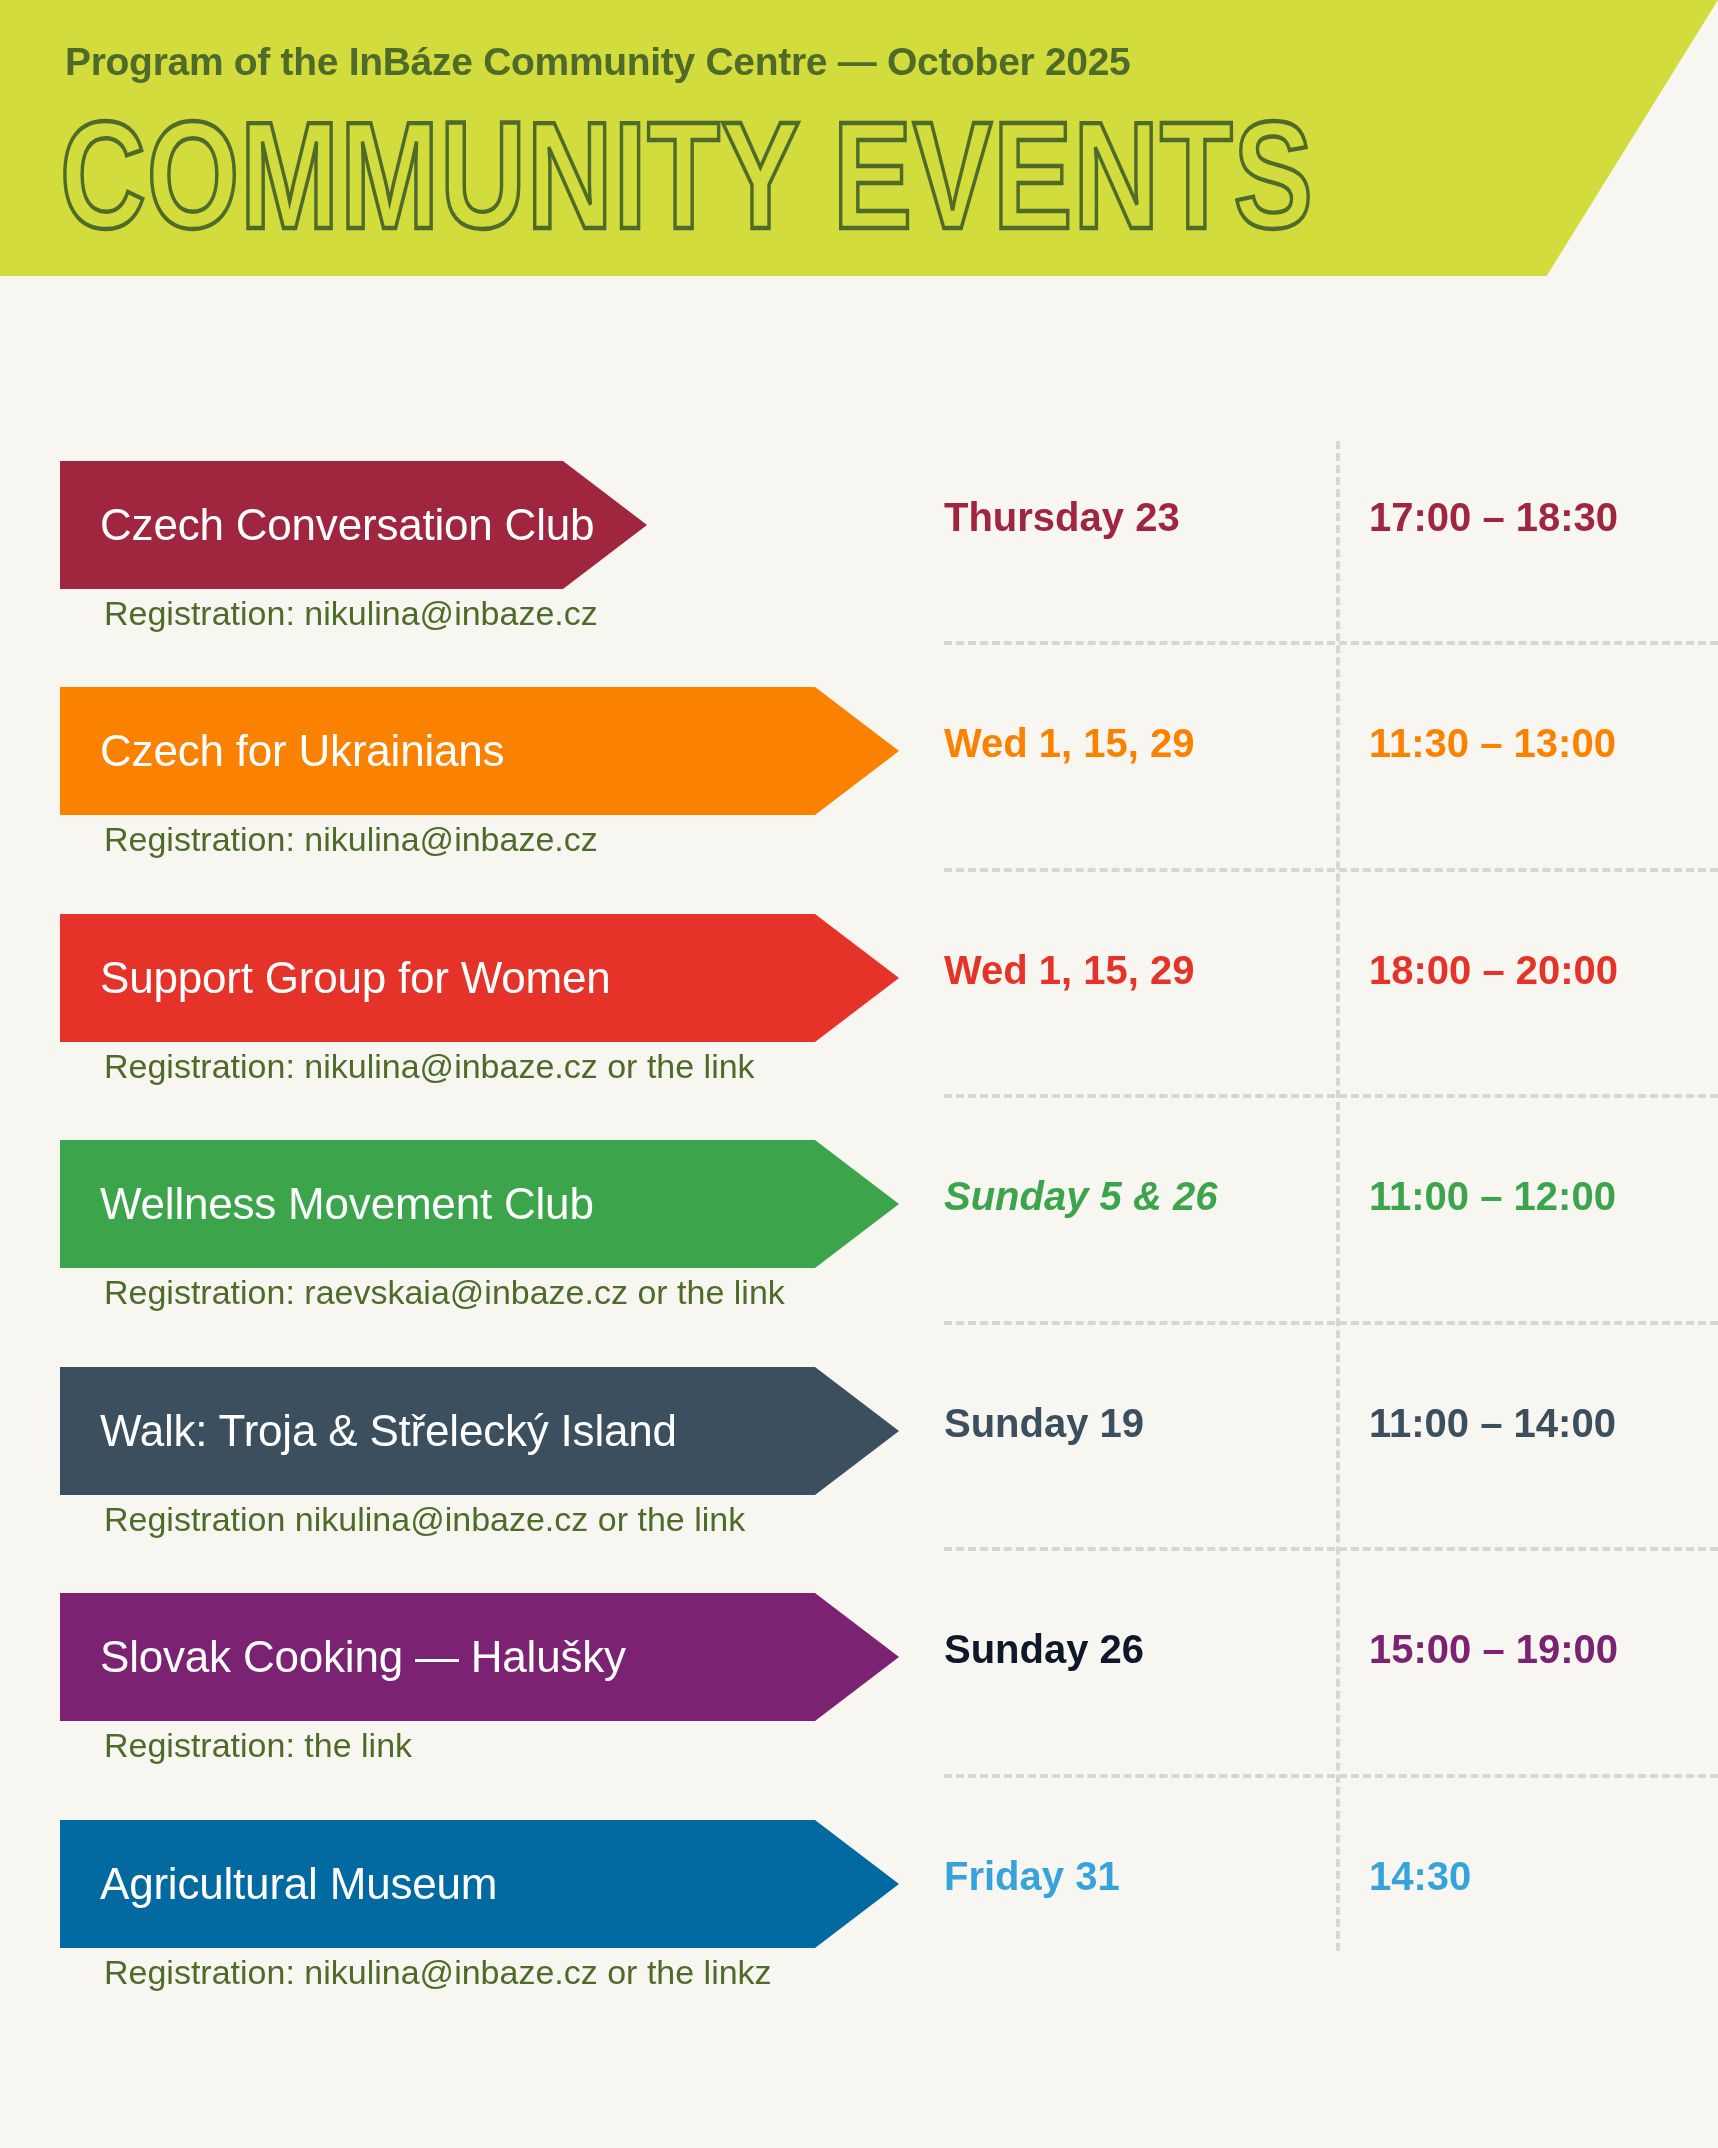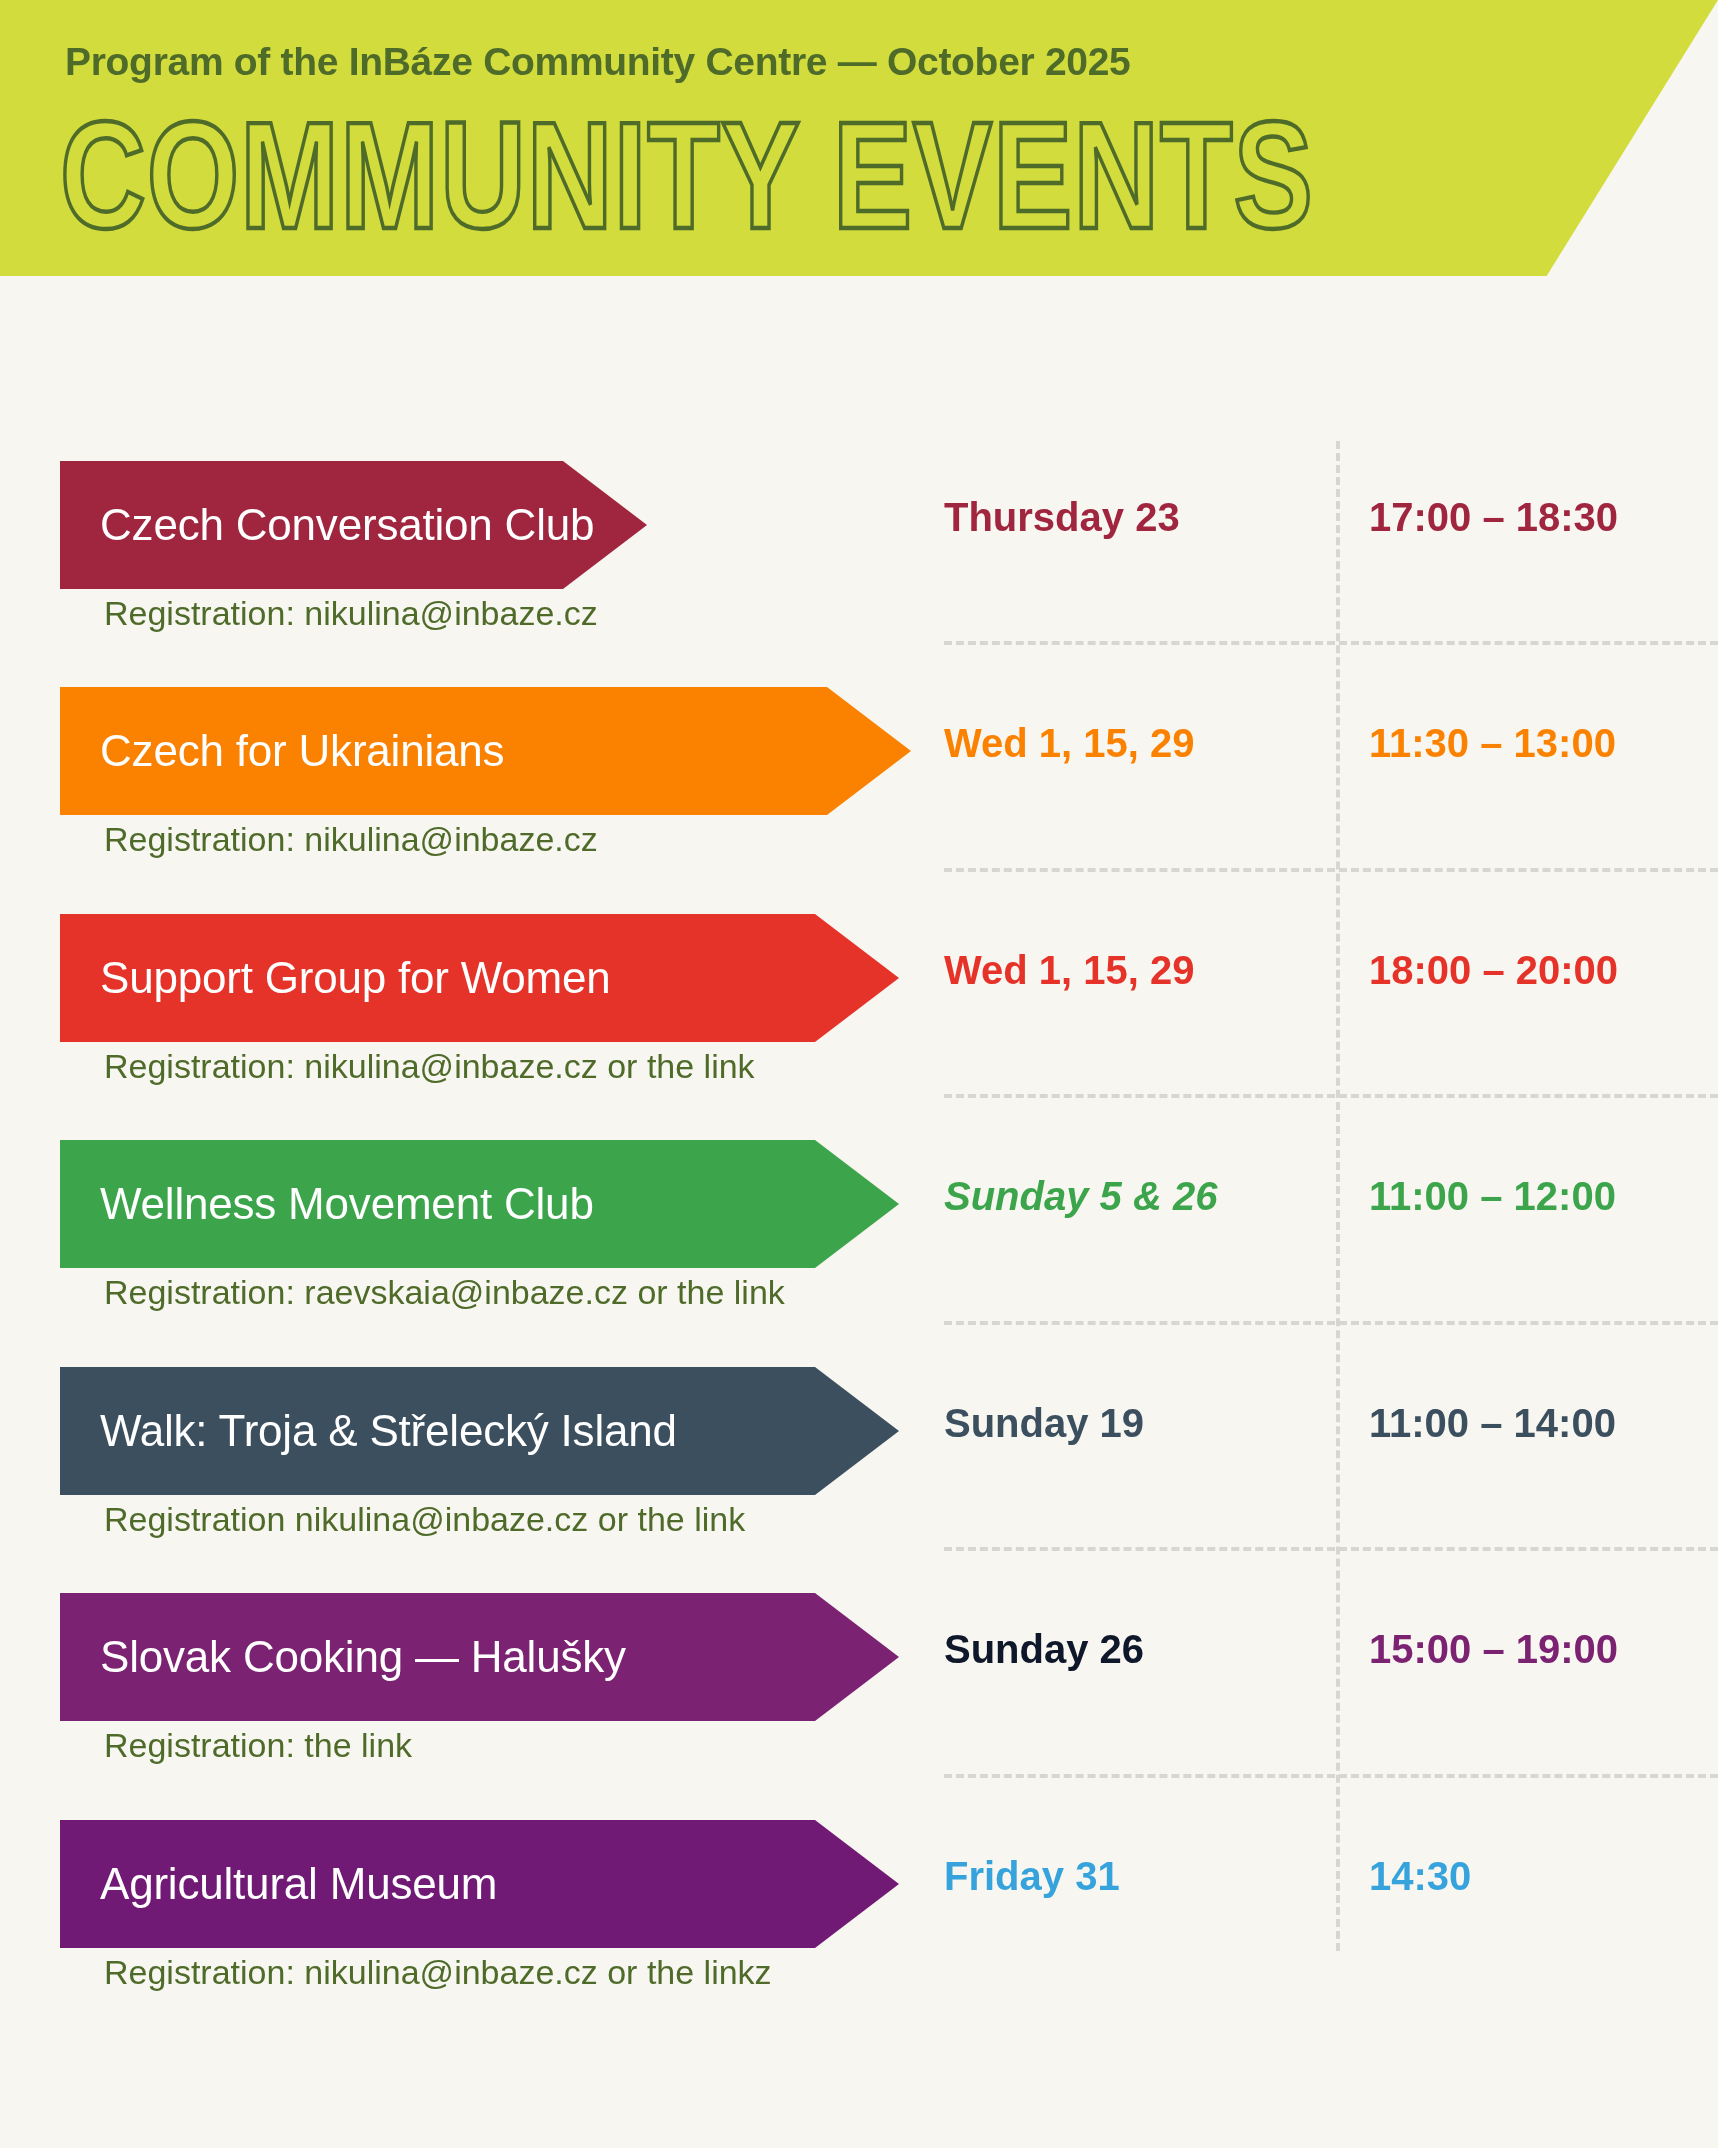--- a/index.html
+++ b/index.html
@@ -133,21 +133,21 @@
 <div id="rows">
     <div class="row" style="top: 461px;">
       <div class="bar" style="width: 587px; background: rgb(160, 37, 63);">
         <div class="bar-label">Czech Conversation Club</div>
       </div>
       <div class="reg" style="color: rgb(79, 107, 42);">Registration: nikulina@inbaze.cz</div>
       <div class="date" style="color: rgb(160, 37, 63);">Thursday 23</div>
       <div class="time" style="color: rgb(160, 37, 63);">17:00 – 18:30</div>
     </div>
     <div class="row" style="top: 687px;">
-      <div class="bar" style="width: 839px; background: rgb(251, 129, 0); padding-left: 12px;">
+      <div class="bar" style="width: 839px; background: rgb(251, 129, 0);">
         <div class="bar-label">Czech for Ukrainians</div>
       </div>
       <div class="reg" style="color: rgb(79, 107, 42);">Registration: nikulina@inbaze.cz</div>
       <div class="date" style="color: rgb(251, 129, 0);">Wed 1, 15, 29</div>
       <div class="time" style="color: rgb(251, 129, 0);">11:30 – 13:00</div>
     </div>
     <div class="row" style="top: 914px;">
       <div class="bar" style="width: 839px; background: rgb(230, 51, 41);">
         <div class="bar-label">Support Group for Women</div>
       </div>
@@ -173,21 +173,21 @@
     </div>
     <div class="row" style="top: 1593px;">
       <div class="bar" style="width: 839px; background: rgb(123, 34, 114);">
         <div class="bar-label">Slovak Cooking — Halušky</div>
       </div>
       <div class="reg" style="color: rgb(79, 107, 42);">Registration: the link</div>
       <div class="date" style="color: #0f172a;">Sunday 26</div>
       <div class="time" style="color: rgb(123, 34, 114);">15:00 – 19:00</div>
     </div>
     <div class="row" style="top: 1820px;">
-      <div class="bar" style="width: 839px; background: #701a75;">
+      <div class="bar" style="width: 839px; background: #0369a1;">
         <div class="bar-label">Agricultural Museum</div>
       </div>
       <div class="reg" style="color: rgb(79, 107, 42);">Registration: nikulina@inbaze.cz or the linkz</div>
       <div class="date" style="color: rgb(54, 163, 220);">Friday 31</div>
       <div class="time" style="color: rgb(54, 163, 220);">14:30</div>
     </div>
   </div>
 
 <div class="hdivider" style="top: 641px;"></div>
 <div class="hdivider" style="top: 868px;"></div>

